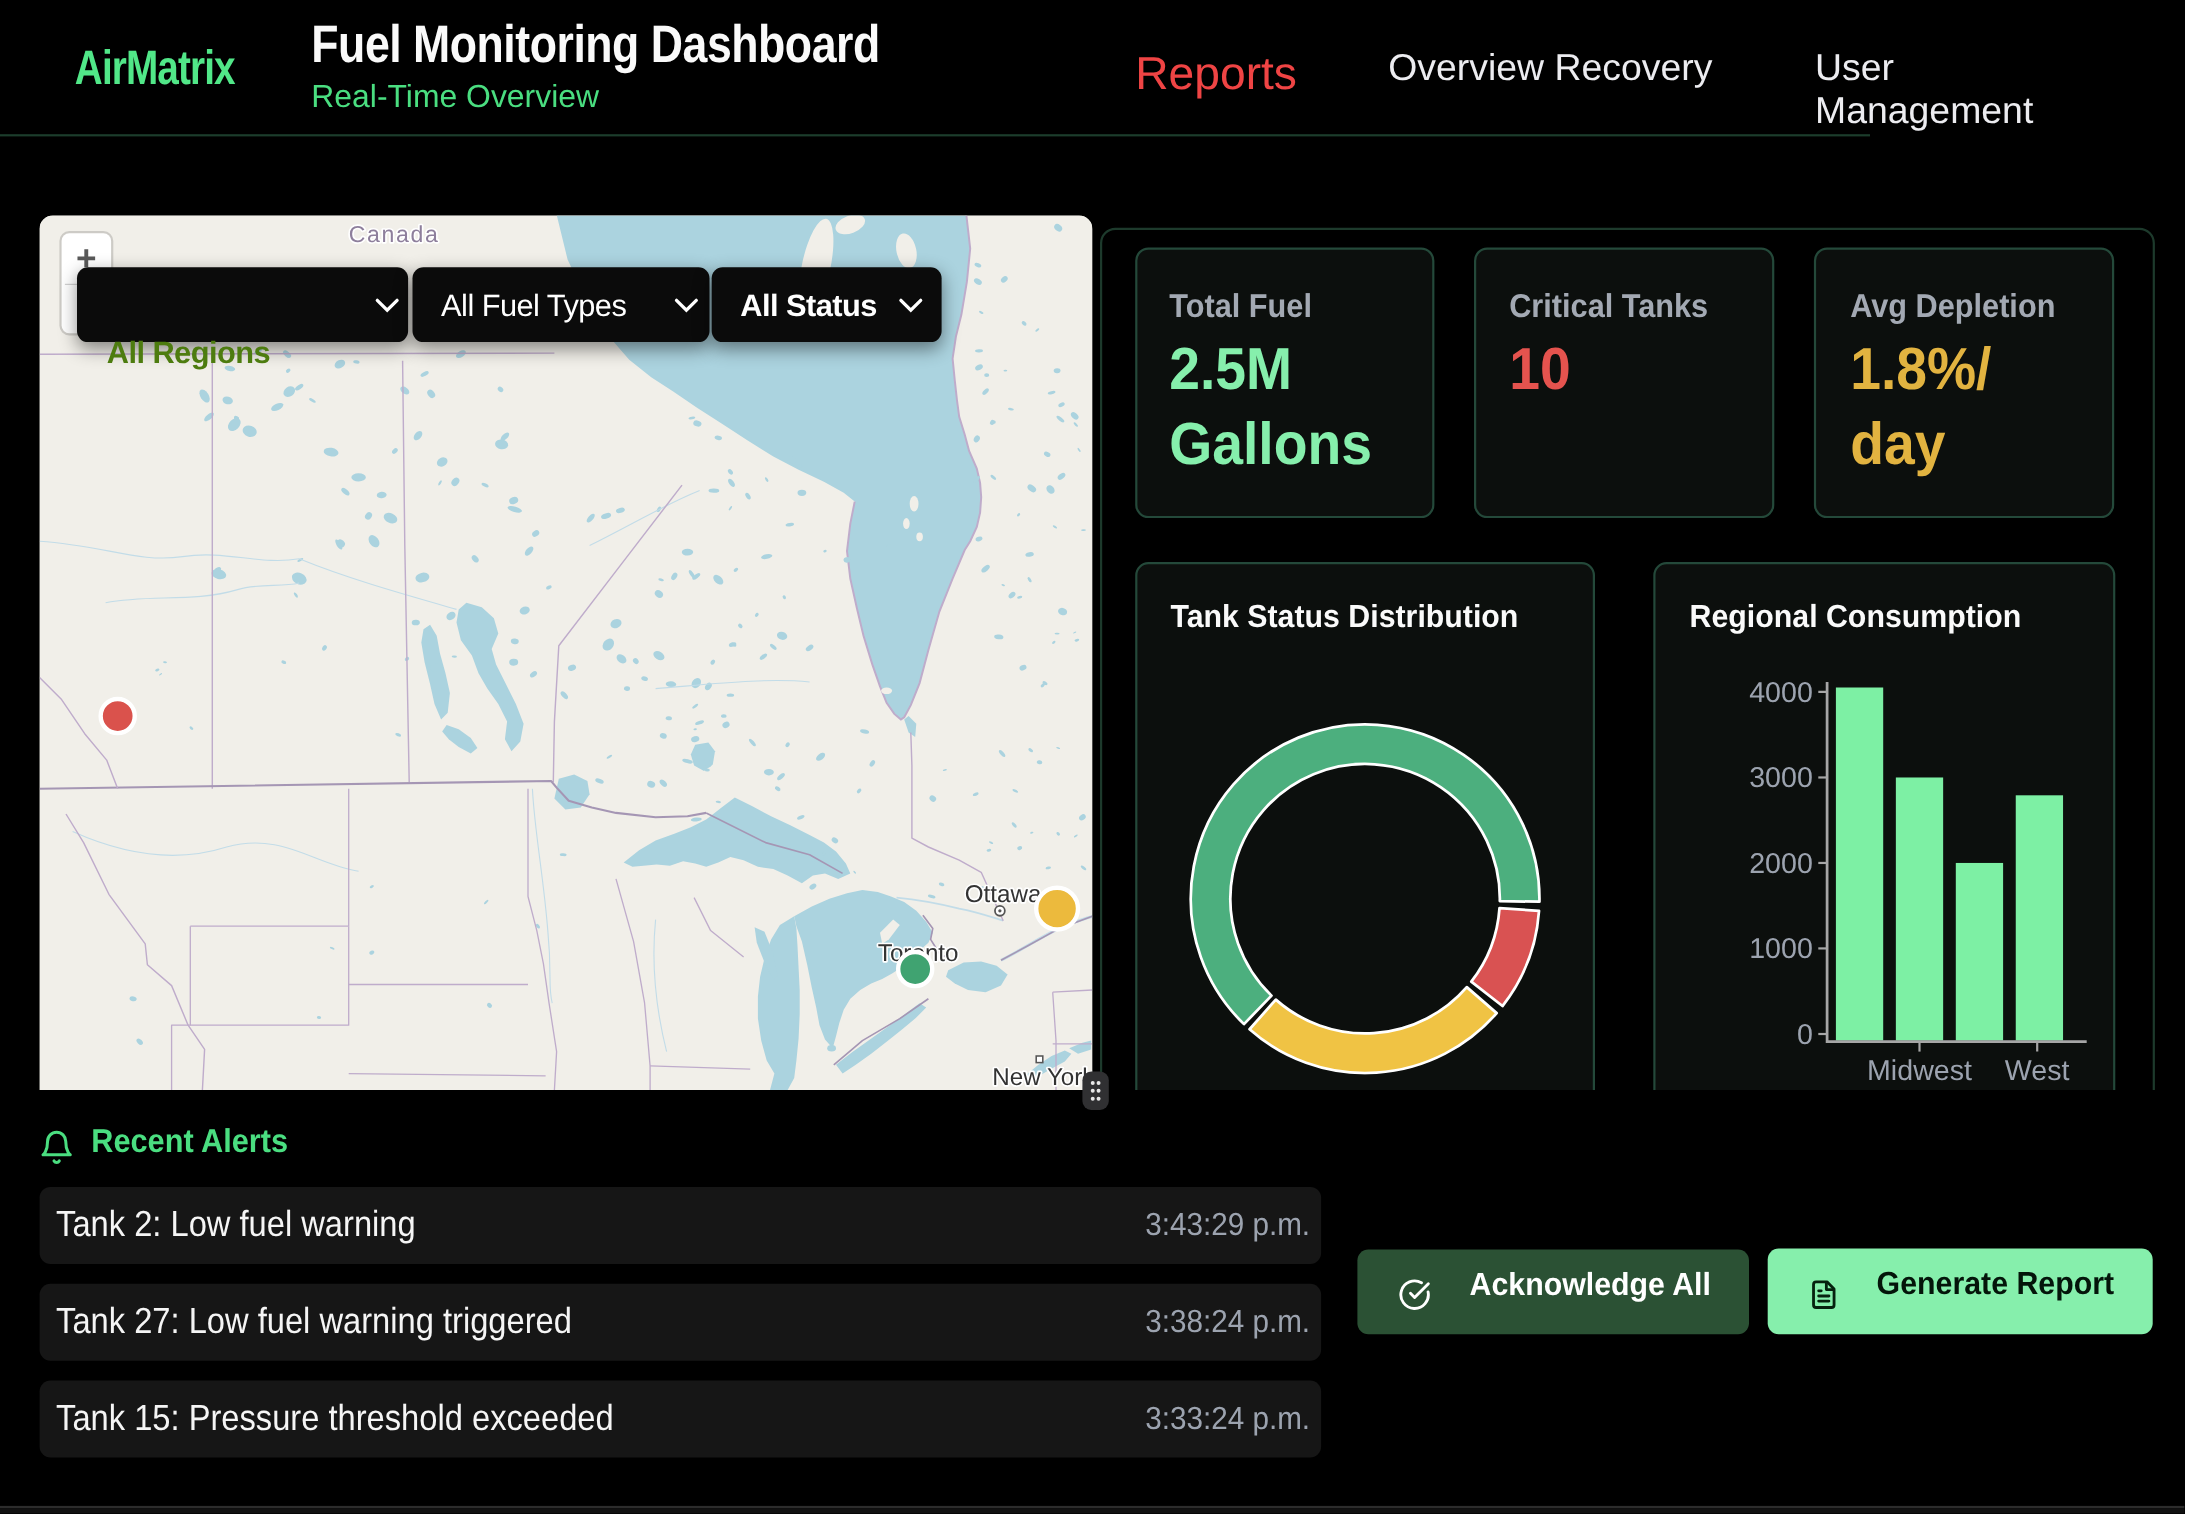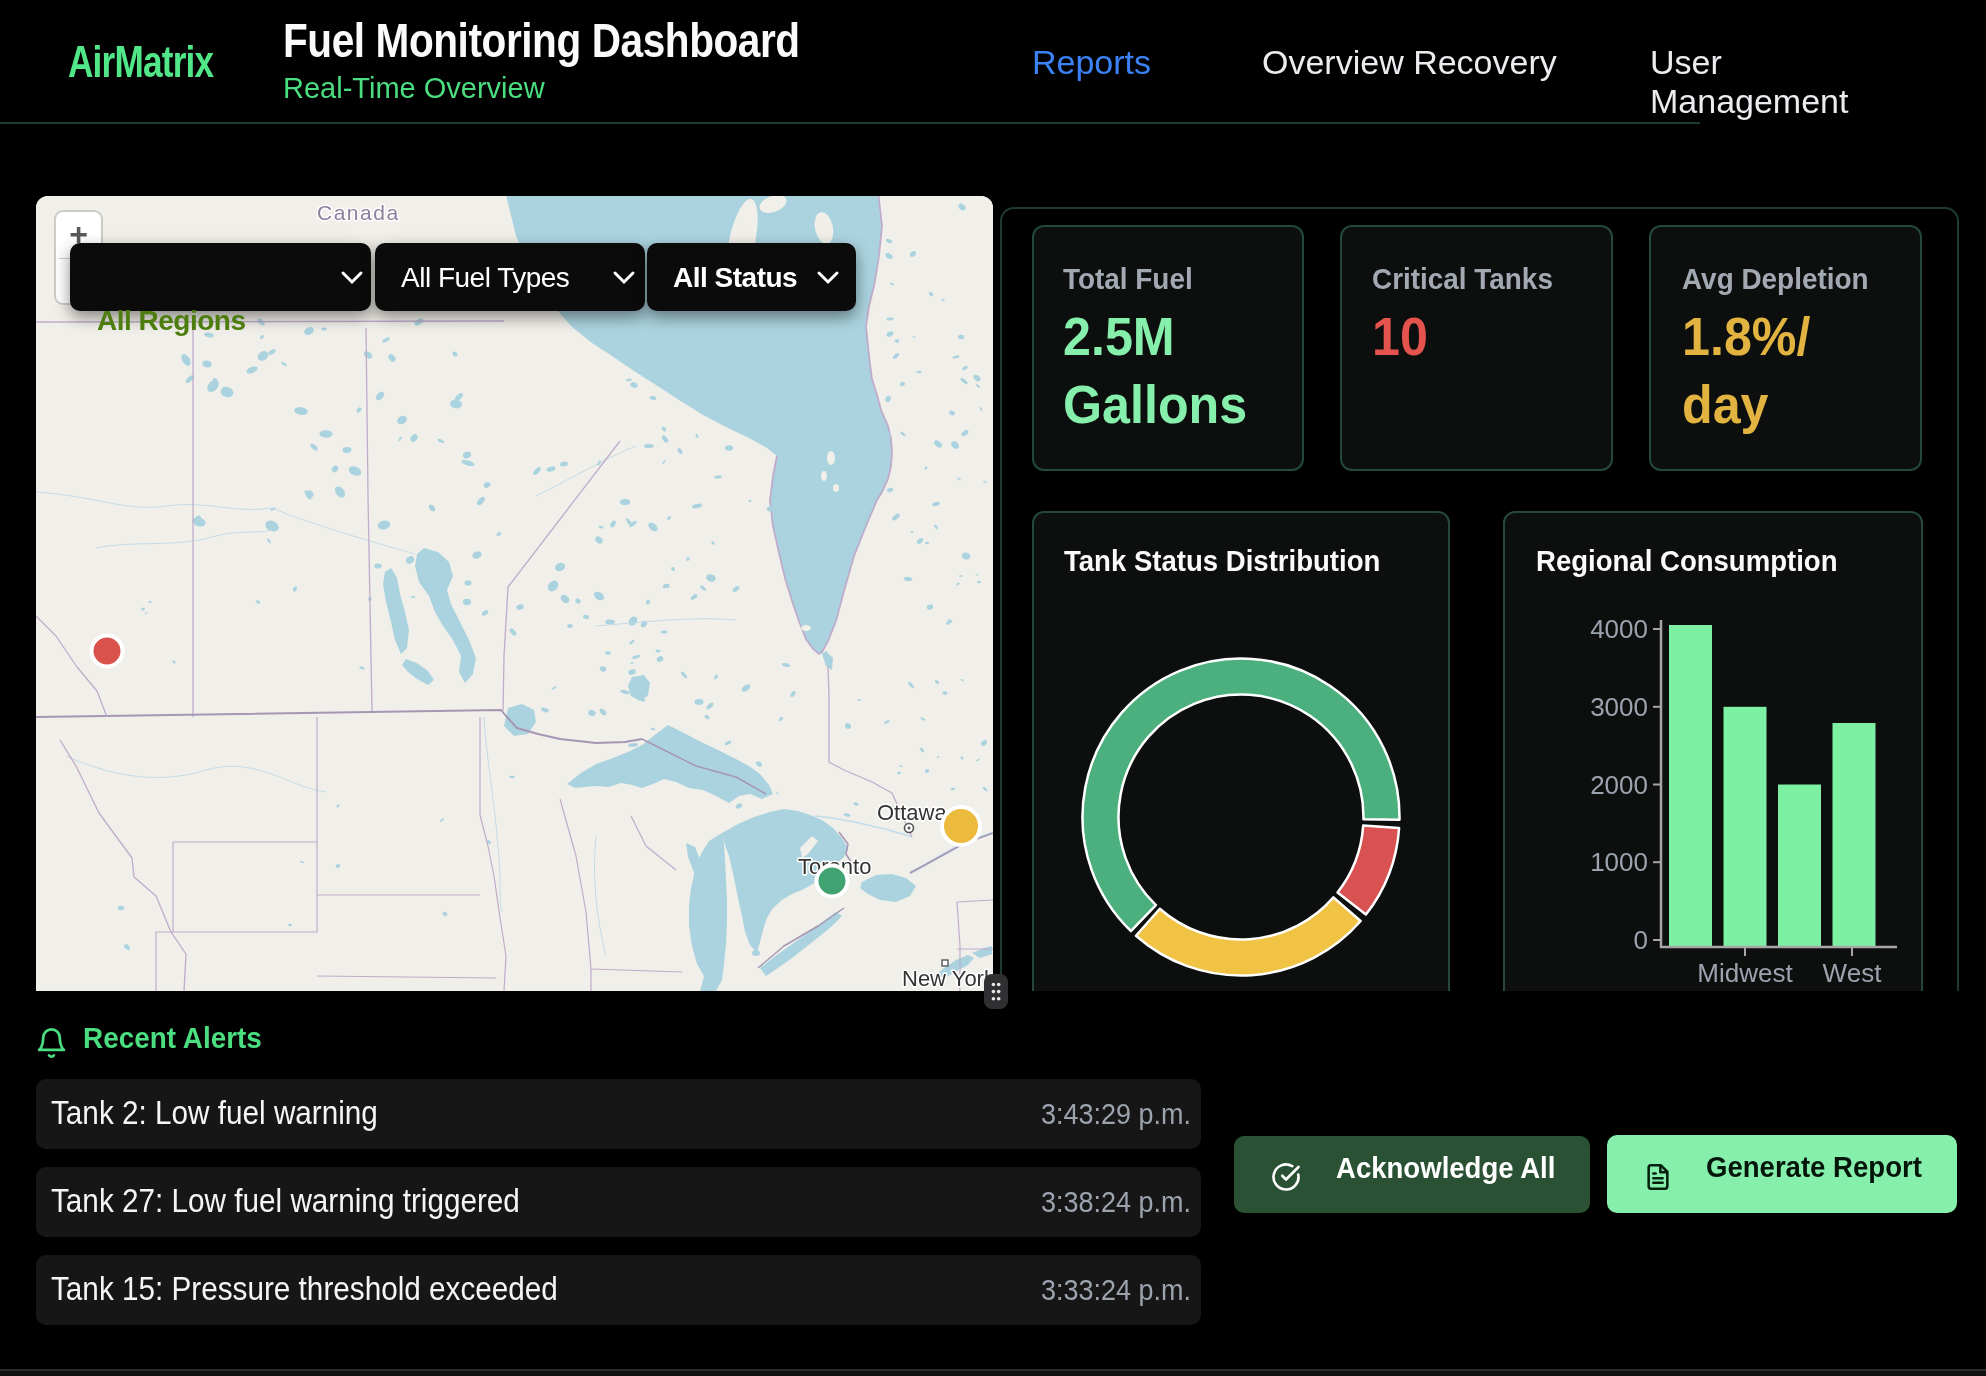--- a/index.html
+++ b/index.html
@@ -7,21 +7,21 @@
   body { font-family:"Liberation Sans", sans-serif; position:relative; }
   .abs { position:absolute; }
 </style>
 </head>
 <body>
 
 <div class="abs" style="left:0;top:0;width:1700px;height:124px;background:#000;border-bottom:2px solid #1c3d2c;">
   <div class="abs" style="left:68px;top:37px;font-size:44px;font-weight:bold;letter-spacing:-1px;color:#51e788;transform:scaleX(0.80);transform-origin:0 0;">AirMatrix</div>
   <div class="abs" style="left:283px;top:13px;font-size:48px;font-weight:bold;letter-spacing:-0.5px;color:#fafafa;transform:scaleX(0.845);transform-origin:0 0;">Fuel Monitoring Dashboard</div>
   <div class="abs" style="left:283px;top:72px;font-size:29px;color:#4ade80;">Real-Time Overview</div>
-  <div class="abs" style="left:1032px;top:43px;font-size:34px;color:#3b82f6;">Reports</div>
+  <div class="abs" style="left:1032px;top:43px;font-size:42px;color:#ef4444;">Reports</div>
   <div class="abs" style="left:1262px;top:43px;font-size:34px;color:#ececf0;">Overview Recovery</div>
   <div class="abs" style="left:1650px;top:43px;font-size:34px;color:#ececf0;">User Management</div>
 </div>
 
 <div id="map" class="abs" style="left:36px;top:196px;width:957px;height:795px;border-radius:12px 12px 0 0;overflow:hidden;background:#f1efe9;">
   <svg width="957" height="795" viewBox="0 0 957 795">
 <rect width="957" height="795" fill="#f1efe9"></rect>
 <path d="M469,-5 L480,40 L495,72 L509,97 L522,115 L536,131 L556,147 L576,160 L598,175 L620,189 L643,204 L667,219 L690,231 L713,242 L731,252 L741,260 L737,280 L734,305 L737,330 L743,357 L749,382 L757,408 L764,428 L770,443 L777,453 L783,458 L786,456 L792,445 L800,425 L808,395 L818,360 L830,330 L841,304 L846,296 L852,283 L855,270 L856,256 L855,243 L852,230 L845,214 L841,199 L836,183 L834,168 L832,150 L830,130 L833,110 L838,90 L843,60 L846,30 L842,-5 Z" fill="#abd3df"></path>
 <path d="M842,-5 L846,30 L843,60 L838,90 L833,110 L830,130 L832,150 L834,168 L836,183 L841,199 L845,214 L852,230 L855,243 L856,256 L855,270 L852,283 L846,296 L841,304 L830,330 L818,360 L808,395 L800,425 L792,445 L786,456 L783,458 L777,453 L770,443 L764,428 L757,408 L749,382 L743,357 L737,330 L734,305 L737,280 L741,260" fill="none" stroke="#bfaccb" stroke-width="1.8"></path>
 <ellipse cx="706" cy="46" rx="13" ry="44" fill="#f1efe9" transform="rotate(12 706 46)"></ellipse>

